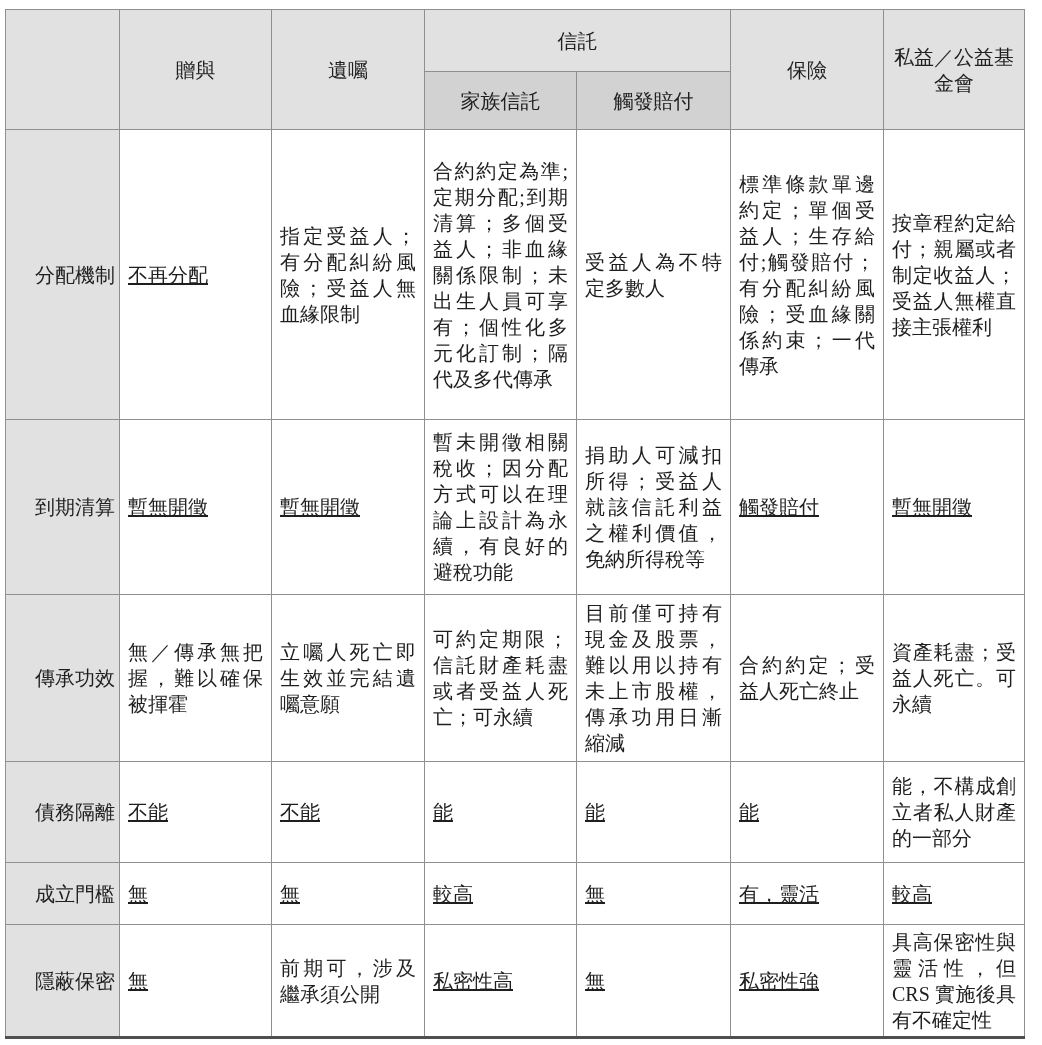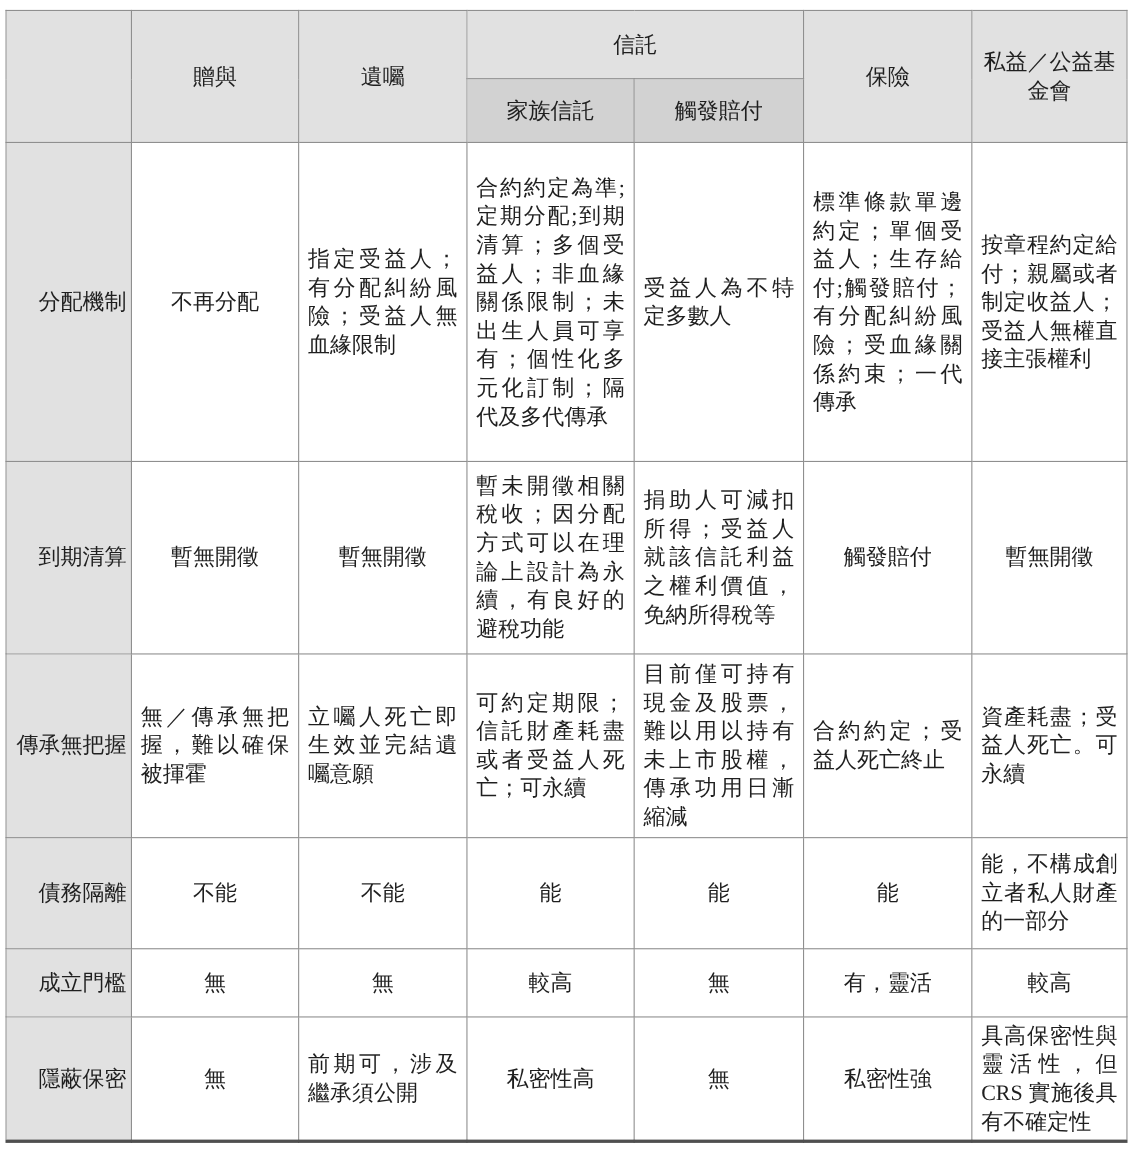--- a/index.html
+++ b/index.html
@@ -43,21 +43,21 @@
   .cmp tbody tr:nth-child(4){height:101px;}
   .cmp tbody tr:nth-child(5){height:62px;}
   .cmp tbody tr:nth-child(6){height:113px;}
   .cmp tbody th.rowlabel{
     background:var(--header-bg,#e1e1e1);
     text-align:right;
     padding-left:6px;
     padding-right:4px;
   }
   .cmp tbody td{background:#ffffff;}
-  .cmp tbody td.short{text-align:center;}
+  .cmp tbody td.short{text-decoration:underline;}
   .cmp tbody td.long{
     text-align:justify;
     text-justify:inter-character;
   }
 </style>
 </head>
 <body>
 
 <div class="page">
   <table class="cmp">
@@ -97,21 +97,21 @@
         <tr>
           <th class="rowlabel">到期清算</th>
           <td class="short">暫無開徵</td>
           <td class="short">暫無開徵</td>
           <td class="long">暫未開徵相關稅收；因分配方式可以在理論上設計為永續，有良好的避稅功能</td>
           <td class="long">捐助人可減扣所得；受益人就該信託利益之權利價值，免納所得稅等</td>
           <td class="short">觸發賠付</td>
           <td class="short">暫無開徵</td>
         </tr>
         <tr>
-          <th class="rowlabel">傳承無把握</th>
+          <th class="rowlabel">傳承功效</th>
           <td class="long">無／傳承無把握，難以確保被揮霍</td>
           <td class="long">立囑人死亡即生效並完結遺囑意願</td>
           <td class="long">可約定期限；信託財產耗盡或者受益人死亡；可永續</td>
           <td class="long">目前僅可持有現金及股票，難以用以持有未上市股權，傳承功用日漸縮減</td>
           <td class="long">合約約定；受益人死亡終止</td>
           <td class="long">資產耗盡；受益人死亡。可永續</td>
         </tr>
         <tr>
           <th class="rowlabel">債務隔離</th>
           <td class="short">不能</td>

